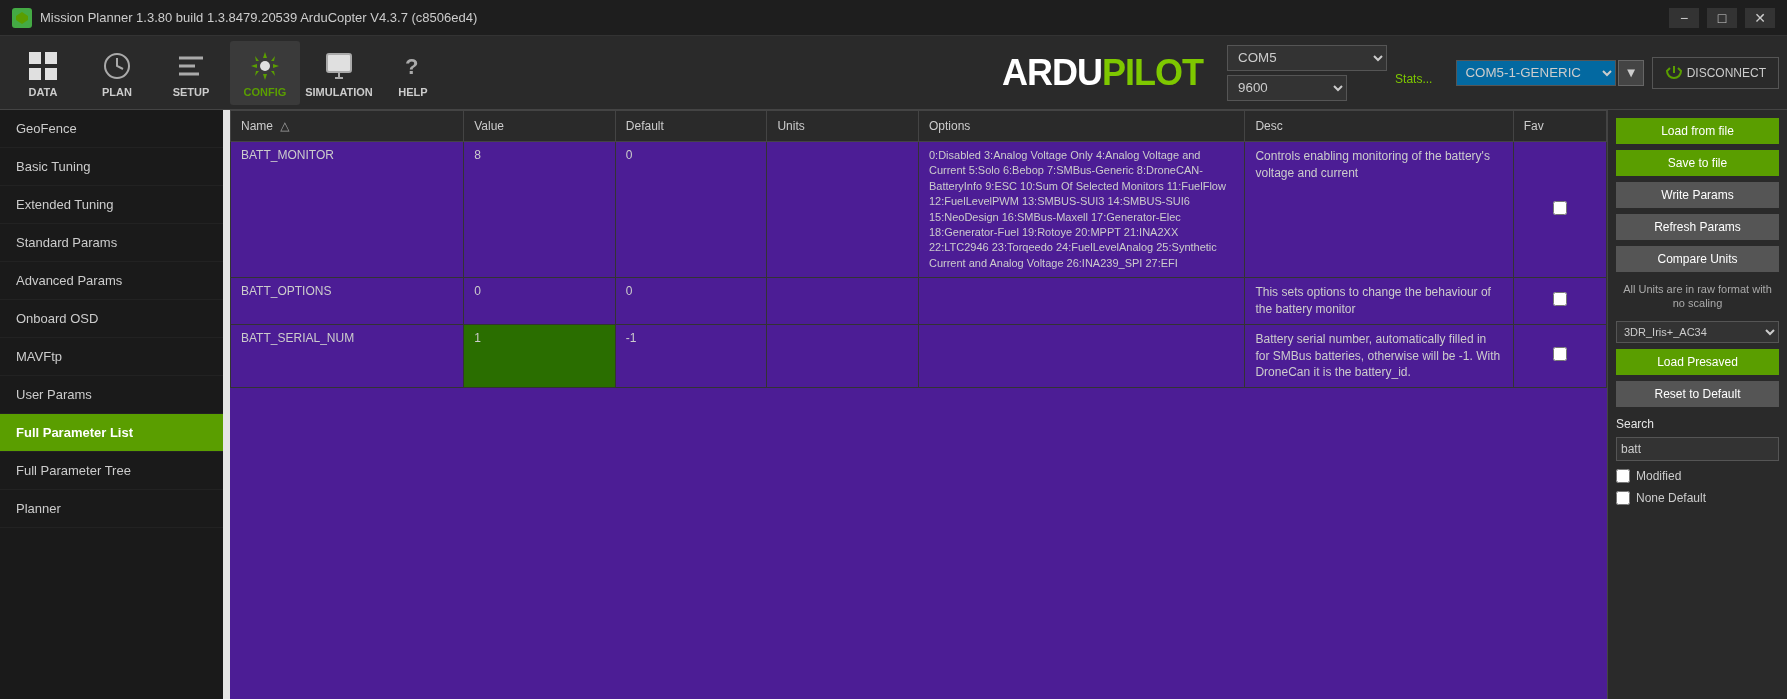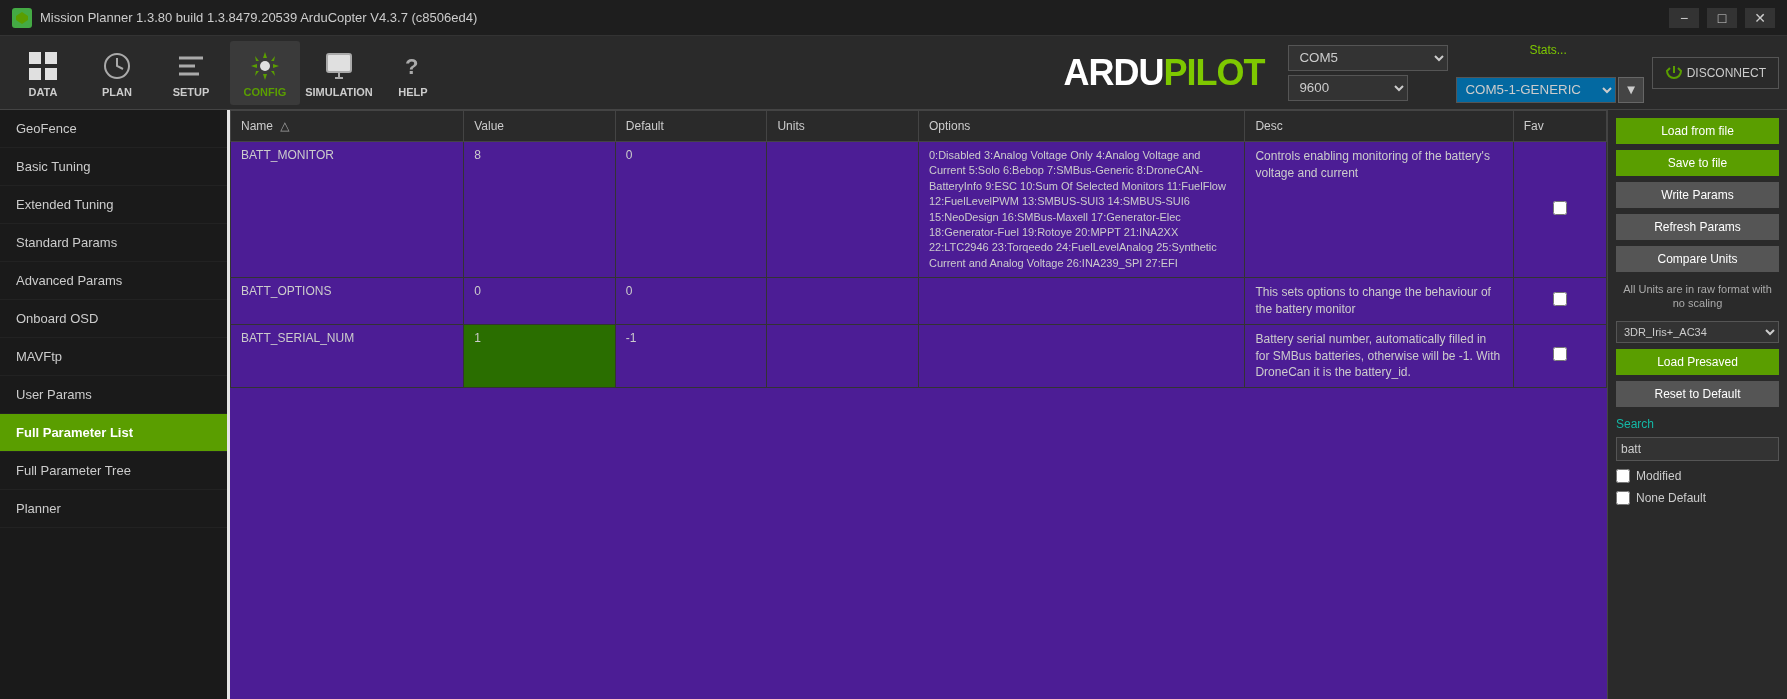--- a/index.html
+++ b/index.html
@@ -24,21 +24,21 @@
     .com-select { background: #333; border: 1px solid #555; color: #ccc; padding: 3px 6px; height: 26px; width: 160px; }
     .baud-select { background: #333; border: 1px solid #555; color: #ccc; padding: 3px 6px; height: 26px; width: 120px; }
     .stats-link { color: #7ec800; cursor: pointer; font-size: 12px; margin-right: 4px; }
     .profile-select { background: #0369a1; border: 1px solid #555; color: #ccc; padding: 3px 4px; height: 26px; width: 160px; }
     .disconnect-btn { background: #2a2a2a; border: 1px solid #555; color: #ccc; padding: 4px 12px; height: 32px; cursor: pointer; font-size: 12px; display: flex; align-items: center; gap: 4px; }
 
     
     .main-layout { display: flex; height: calc(699px - 36px - 74px); }
 
     
-    .sidebar { width: 230px; background: #1a1a1a; border-right: 3px solid #e5e5e5; overflow-y: auto; flex-shrink: 0; }
+    .sidebar { width: 230px; background: #1a1a1a; border-right: 7px solid #e5e5e5; overflow-y: auto; flex-shrink: 0; }
     .sidebar-item { padding: 11px 16px; cursor: pointer; color: #ccc; font-size: 13px; border-bottom: 1px solid #222; }
     .sidebar-item.active { background: #5a9e00; color: white; font-weight: bold; }
 
     
     .content { flex: 1; display: flex; flex-direction: column; background: #4c1d95; }
 
     
     .param-table-container { flex: 1; overflow-y: auto; }
     .param-table { width: 100%; border-collapse: collapse; }
     .param-table th { background: #2a2a2a; color: #ccc; padding: 8px 10px; border: 1px solid #444; text-align: left; position: sticky; top: 0; font-size: 12px; font-weight: normal; }
@@ -52,21 +52,21 @@
     .col-fav { width: 80px; text-align: center; }
     .fav-checkbox { width: 14px; height: 14px; }
     .sort-arrow { margin-left: 4px; opacity: 0.7; }
 
     
     .right-panel { width: 180px; background: #2a2a2a; border-left: 1px solid #444; display: flex; flex-direction: column; gap: 6px; padding: 8px; flex-shrink: 0; }
     .right-btn { background: #5a9e00; border: none; color: white; padding: 6px 8px; cursor: pointer; font-size: 12px; width: 100%; text-align: center; }
     .right-btn.gray { background: #555; }
     .units-note { font-size: 11px; color: #aaa; text-align: center; line-height: 1.3; margin: 4px 0; }
     .preset-select { background: #333; border: 1px solid #555; color: #ccc; width: 100%; padding: 3px; font-size: 11px; }
-    .search-label { font-size: 12px; color: #14b8a6; margin-top: 4px; }
+    .search-label { font-size: 12px; color: #e5e5e5; margin-top: 4px; }
     .search-input { background: #333; border: 1px solid #555; color: #ccc; width: 100%; padding: 4px; font-size: 12px; }
     .checkbox-row { display: flex; align-items: center; gap: 6px; margin-top: 2px; }
     .checkbox-row input { width: 14px; height: 14px; }
     .checkbox-row label { font-size: 12px; color: #ccc; }
 
     
     svg { fill: currentColor; }
 
     
     ::-webkit-scrollbar { width: 8px; background: #1a1a1a; }
@@ -152,21 +152,21 @@
       <span style="color:white;">ARDU</span><span style="color:#7ec800;">PILOT</span>
     </div>
     <div style="display:flex; flex-direction:column; gap:4px;">
       <select class="com-select">
         <option>COM5</option>
       </select>
       <select class="baud-select">
         <option>9600</option>
       </select>
     </div>
-    <div style="display:flex; flex-direction:column; align-items:center; gap:20px;">
+    <div style="display:flex; flex-direction:row; align-items:flex-end; gap:20px;">
       <span class="stats-link">Stats...</span>
       <div style="display:flex; align-items:center; gap:2px;">
         <select class="profile-select">
           <option>COM5-1-GENERIC</option>
         </select>
         <button style="background:#444; border:1px solid #666; color:#ccc; padding:3px 5px; cursor:pointer; height:26px;">▼</button>
       </div>
     </div>
     <button class="disconnect-btn">
       <svg width="18" height="18" viewBox="0 0 18 18" fill="#5a9e00">

